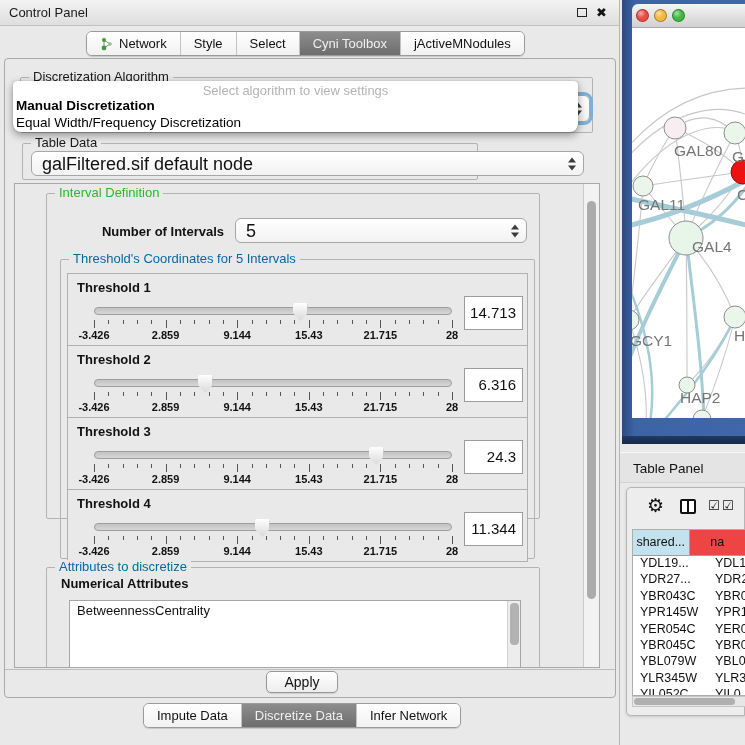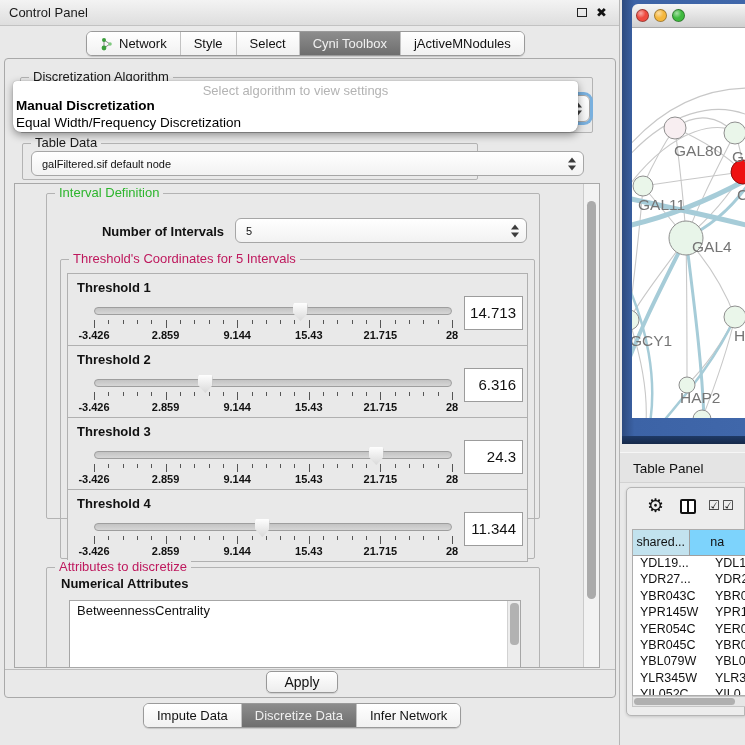--- a/index.html
+++ b/index.html
@@ -21,23 +21,23 @@
   .seg.active{background:linear-gradient(#8d8d8d,#6e6e6e);color:#f0f0f0;}
   #top-tabs{left:86px;top:31px;}
   #bottom-tabs{left:143px;top:703px;}
 
   
   #content-frame{position:absolute;left:4px;top:58px;width:612px;height:640px;border:1px solid #a9a9a9;border-radius:4px;background:#e9e9e9;}
 
   .group{position:absolute;border:1px solid #b3b3b3;border-radius:2px;}
   .group>.legend{position:absolute;top:-8px;left:8px;background:#e9e9e9;padding:0 4px;font-size:13px;line-height:14px;color:#1a1a1a;white-space:nowrap;}
   .legend.green{color:#2db52d;}
-  .legend.blue{color:#be185d;}
-
-  .combo{position:absolute;background:linear-gradient(#ffffff,#f2f2f2);border:1px solid #a6a6a6;border-radius:6px;font-size:11px;color:#111;}
+  .legend.blue{color:#0369a1;}
+
+  .combo{position:absolute;background:linear-gradient(#ffffff,#f2f2f2);border:1px solid #a6a6a6;border-radius:6px;font-size:18px;color:#111;}
   .combo .val{position:absolute;left:10px;top:50%;transform:translateY(-50%);}
   .arrows{position:absolute;right:7px;top:50%;width:8px;height:13px;transform:translateY(-50%);}
   .arrows::before{content:"";position:absolute;left:0;top:0;border:4px solid transparent;border-bottom:5px solid #3c3c3c;border-top:none;}
   .arrows::after{content:"";position:absolute;left:0;bottom:0;border:4px solid transparent;border-top:5px solid #3c3c3c;border-bottom:none;}
 
   
   #algo-combo{left:30px;top:95px;width:560px;height:27px;box-shadow:0 0 0 3px #79b0de;z-index:5;}
 
   
   #algo-popup{position:absolute;left:13px;top:81px;width:565px;height:51px;background:#fff;border-radius:4px 4px 8px 8px;box-shadow:0 3px 9px rgba(0,0,0,.4),0 0 1px rgba(0,0,0,.4);z-index:50;overflow:hidden;}
@@ -86,21 +86,21 @@
   #table-panel-bar{position:absolute;left:0;top:452px;width:125px;height:31px;background:#e4e4e4;border-top:1px solid #f6f6f6;border-bottom:1px solid #d2d2d2;}
   #table-panel-title{position:absolute;left:13px;top:8px;font-size:13.5px;color:#111;}
   #table-window{position:absolute;left:6px;top:487px;width:119px;height:229px;background:#ededed;border:1px solid #b5b5b5;border-radius:5px 0 0 5px;box-shadow:0 1px 3px rgba(0,0,0,.15);}
   #tp-toolbar{position:absolute;left:0;top:4px;width:100%;height:32px;}
   #gear-icon{position:absolute;left:20px;top:2px;font-size:19px;color:#111;}
   #columns-icon{position:absolute;left:53px;top:7px;width:16px;height:15px;border:2px solid #111;border-radius:2px;background:#fff;}
   #columns-icon::after{content:"";position:absolute;left:5px;top:0;width:2px;height:100%;background:#111;}
   .check-icon{position:absolute;top:6px;font-size:13px;color:#111;}
   #tp-table{position:absolute;left:5px;top:41px;width:114px;height:167px;background:#fff;border:1px solid #adadad;border-right:none;overflow:hidden;}
   #tp-header{display:flex;height:26px;border-bottom:1px solid #9f9f9f;}
-  .tp-hcell{font-size:12.5px;color:#111;text-align:center;line-height:25px;border-right:1px solid #9f9f9f;background:#7dd3fc;overflow:hidden;white-space:nowrap;}
+  .tp-hcell{font-size:12.5px;color:#111;text-align:center;line-height:25px;border-right:1px solid #9f9f9f;background:#ef4444;overflow:hidden;white-space:nowrap;}
   .tp-hcell.c0{width:73px;background:#c2e2ee;}
   .tp-hcell.c1{width:73px;}
   .tp-rows{position:absolute;left:0;top:26px;width:200px;}
   .tp-row{display:flex;height:16.4px;}
   .tp-cell{font-size:12.5px;color:#111;white-space:nowrap;overflow:hidden;padding-left:7px;}
   .tp-cell.c0{width:73px;}
   .tp-cell.c1{width:73px;padding-left:9px;}
   #h-scrollbar{position:absolute;left:5px;top:208px;width:114px;height:11px;background:#e6e6e6;border:1px solid #c6c6c6;border-right:none;}
   #h-thumb{position:absolute;left:1px;top:1px;width:101px;height:7px;background:#b0b0b0;border-radius:4px;}
 </style>

